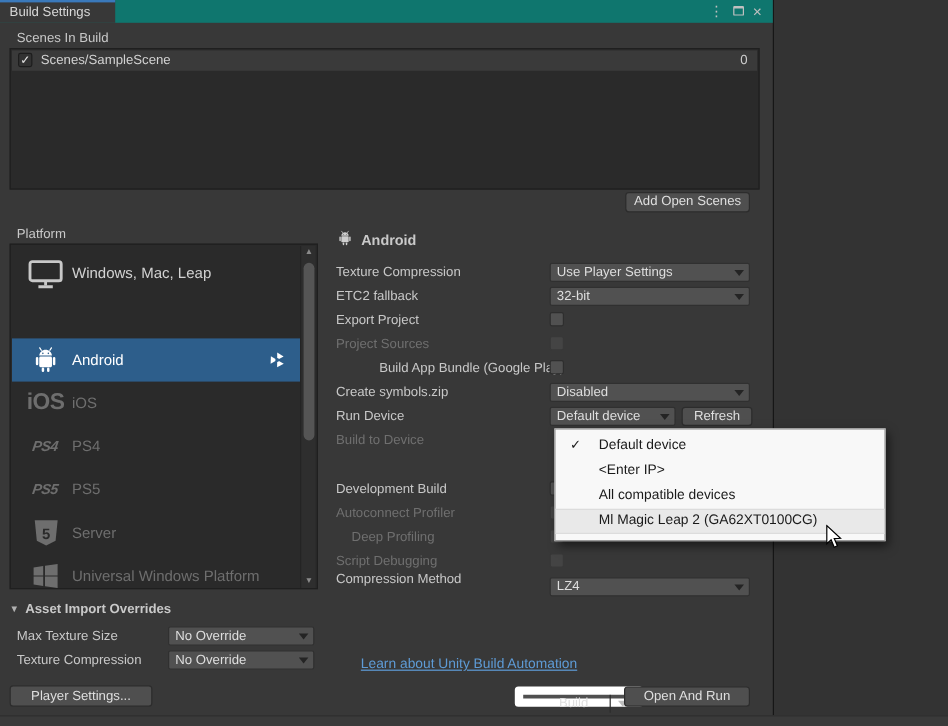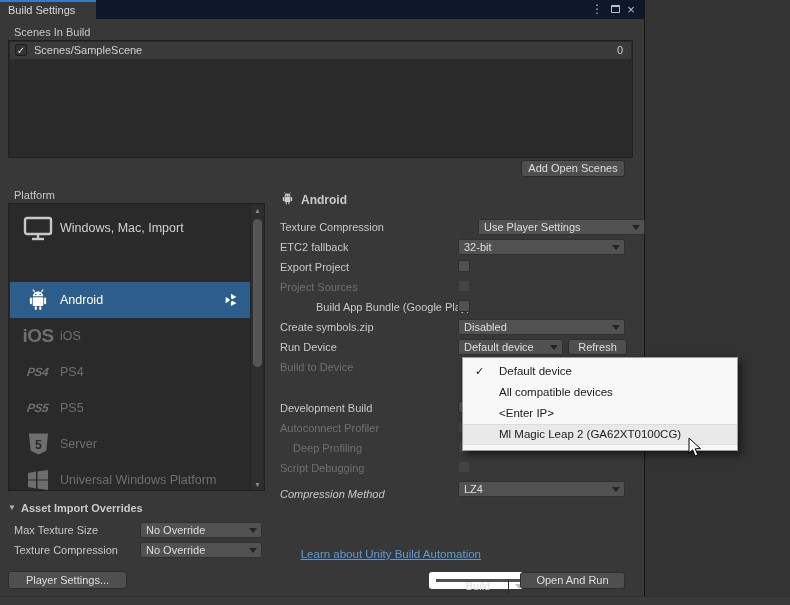--- a/index.html
+++ b/index.html
@@ -2,21 +2,21 @@
 <html><head>
 <meta charset="utf-8">
 <style>
   html,body{margin:0;padding:0;background:#262626;}
   *{box-sizing:border-box;font-family:"Liberation Sans",sans-serif;}
   .stage{position:relative;width:790px;height:605px;background:#333333;overflow:hidden;
          font-size:11px;color:#d2d2d2;-webkit-font-smoothing:antialiased;}
   .window{position:absolute;left:0;top:0;width:645px;height:605px;background:#383838;
           border-right:1px solid #161616;}
   
-  .titlebar{position:absolute;left:0;top:0;width:100%;height:19px;background:#0f172a;}
+  .titlebar{position:absolute;left:0;top:0;width:100%;height:19px;background:#0f766e;}
   .tab{position:absolute;left:0;top:0;width:96px;height:19px;background:#383838;
        border-top:2px solid #3a79bb;color:#d8d8d8;line-height:17px;padding-left:8px;font-size:11px;}
   .winctl{position:absolute;top:0;height:19px;line-height:19px;color:#c0c0c0;text-align:center;cursor:default;}
   .kebab{left:591px;width:12px;font-size:12px;}
   .maxbox{left:608px;width:14px;}
   .maxbox i{display:inline-block;width:9px;height:8px;border:1px solid #c0c0c0;border-top-width:2px;border-radius:1px;margin-top:5px;}
   .closex{left:624px;width:14px;font-size:13px;}
   
   .lbl{position:absolute;color:#c8c8c8;white-space:nowrap;}
   .lbl.dis{color:#6f6f6f;}
@@ -95,21 +95,21 @@
     <div class="platlist">
 
       <div class="prow" style="top:6px;">
         <span class="picon">
           <svg width="30" height="25" viewBox="0 0 30 25">
               <rect x="2" y="2" width="26" height="16" rx="2" fill="none" stroke="#c8c8c8" stroke-width="2.4"></rect>
               <line x1="15" y1="18" x2="15" y2="22" stroke="#c8c8c8" stroke-width="2.4"></line>
               <line x1="9" y1="23" x2="21" y2="23" stroke="#c8c8c8" stroke-width="2.4"></line>
             </svg>
         </span>
-        <span class="plabel">Windows, Mac, Import</span>
+        <span class="plabel">Windows, Mac, Leap</span>
       </div>
 
 
       <div class="prow sel" style="top:78px;">
         <span class="picon">
           <svg width="26" height="26" viewBox="0 0 24 24" fill="#ffffff">
               <path d="M12 4.1c-2.6 0-4.7 2-4.9 4.5h9.8C16.7 6.1 14.6 4.1 12 4.1z"></path>
               <circle cx="9.9" cy="6.9" r="0.6" fill="#2d5e8b"></circle>
               <circle cx="14.1" cy="6.9" r="0.6" fill="#2d5e8b"></circle>
               <line x1="8.7" y1="4.5" x2="7.5" y2="2.7" stroke="#ffffff" stroke-width="1" stroke-linecap="round"></line>
@@ -192,21 +192,21 @@
           <rect x="7.1" y="9.4" width="9.8" height="8.1" rx="1"></rect>
           <rect x="4.5" y="9.6" width="1.9" height="6.4" rx="0.95"></rect>
           <rect x="17.6" y="9.6" width="1.9" height="6.4" rx="0.95"></rect>
           <rect x="9" y="17.7" width="1.9" height="3.6" rx="0.95"></rect>
           <rect x="13.1" y="17.7" width="1.9" height="3.6" rx="0.95"></rect>
         </svg>
     </span>
     <div class="lbl bold" style="left:301px;top:193px;font-size:12px;">Android</div>
 
     <div class="lbl" style="left:280px;top:221px;">Texture Compression</div>
-    <div class="dd" style="left:478px;top:219px;width:167px;"><span>Use Player Settings</span></div>
+    <div class="dd" style="left:458px;top:219px;width:167px;"><span>Use Player Settings</span></div>
 
     <div class="lbl" style="left:280px;top:241px;">ETC2 fallback</div>
     <div class="dd" style="left:458px;top:239px;width:167px;"><span>32-bit</span></div>
 
     <div class="lbl" style="left:280px;top:261px;">Export Project</div>
     <div class="cb" style="left:458px;top:260px;"></div>
 
     <div class="lbl dis" style="left:280px;top:281px;">Project Sources</div>
     <div class="cb dis" style="left:458px;top:280px;"></div>
 
@@ -228,21 +228,21 @@
 
     <div class="lbl dis" style="left:280px;top:422px;">Autoconnect Profiler</div>
     <div class="cb dis" style="left:458px;top:421px;"></div>
 
     <div class="lbl dis" style="left:280px;top:442px;margin-left:13px;">Deep Profiling</div>
     <div class="cb dis" style="left:458px;top:441px;"></div>
 
     <div class="lbl dis" style="left:280px;top:462px;">Script Debugging</div>
     <div class="cb dis" style="left:458px;top:461px;"></div>
 
-    <div class="lbl" style="left:280px;top:488px;font-style:italic;">Compression Method</div>
+    <div class="lbl" style="left:280px;top:477px;">Compression Method</div>
     <div class="dd" style="left:458px;top:481px;width:167px;"><span>LZ4</span></div>
 
     <span style="position:absolute;left:8px;top:503px;font-size:8px;color:#b0b0b0;">▼</span>
     <div class="lbl bold" style="left:21px;top:502px;">Asset Import Overrides</div>
 
     <div class="lbl" style="left:14px;top:524px;">Max Texture Size</div>
     <div class="dd" style="left:140px;top:522px;width:122px;"><span>No Override</span></div>
 
     <div class="lbl" style="left:14px;top:544px;">Texture Compression</div>
     <div class="dd" style="left:140px;top:542px;width:122px;"><span>No Override</span></div>
@@ -255,24 +255,24 @@
       <div class="splitarrow"></div>
     </div>
     <div class="btn" style="left:520px;top:572px;width:105px;">Open And Run</div>
 
     <div class="popup">
       <div class="pitem">
         <span class="pcheck">✓</span>
         <span>Default device</span>
       </div>
       <div class="pitem">
+        <span>&lt;Enter IP&gt;</span>
+      </div>
+      <div class="pitem">
         <span>All compatible devices</span>
-      </div>
-      <div class="pitem">
-        <span>&lt;Enter IP&gt;</span>
       </div>
       <div class="pitem hov">
         <span>Ml Magic Leap 2 (GA62XT0100CG)</span>
       </div>
     </div>
 
     <div class="cursor">
       <svg width="15" height="21" viewBox="0 0 15 21">
           <path d="M1 1 L1 16 L4.6 12.8 L7.2 19 L9.8 17.8 L7.2 11.8 L12.4 11.6 Z" fill="#ffffff" stroke="#000000" stroke-width="1"></path>
         </svg>

